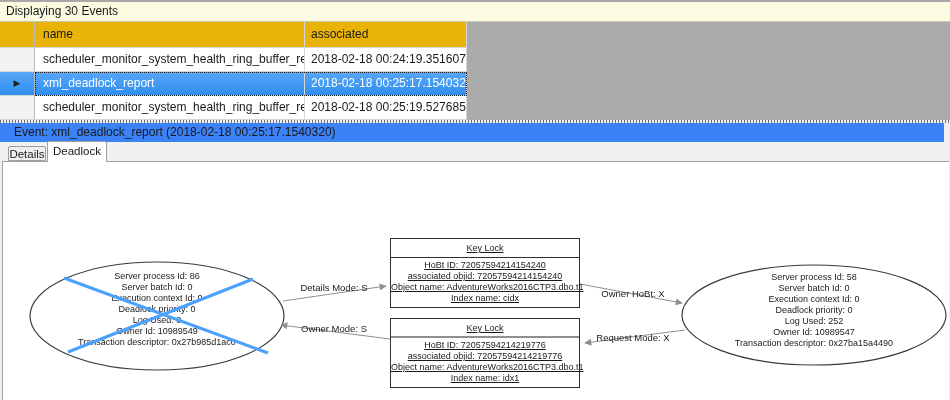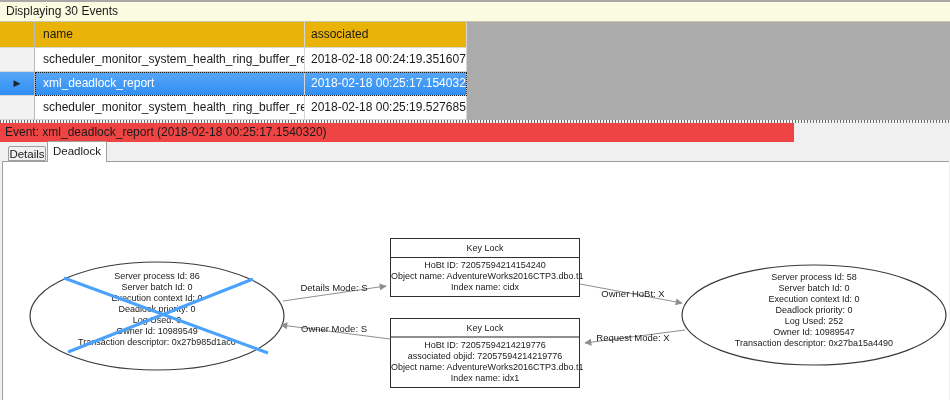--- a/index.html
+++ b/index.html
@@ -29,41 +29,41 @@
   .cells-wrap { display:flex; }
   .r.selected .cell { background:linear-gradient(#58a7f8,#2f8ef2); color:#fff; }
   .r.selected .cells-wrap { outline:1px dotted #222; outline-offset:-1px; }
   .row-indicator { color:#222; font-size:9px; }
 
   
   .splitter { position:absolute; left:0; top:120px; width:950px; height:3px;
               background-image:repeating-linear-gradient(90deg,#6f6f6f 0 1px,#f2f2f2 1px 3px); }
 
   
-  .event-line { position:absolute; left:0; top:123px; width:794px; height:19px;
-                line-height:19px; padding-left:5px; background:#ef4444; }
+  .event-line { position:absolute; left:0; top:123px; width:944px; height:19px;
+                line-height:19px; padding-left:14px; background:#3b82f6; }
 
   
   .tab { position:absolute; text-align:center; font-size:11.5px;
          border:1px solid #9f9f9f; border-radius:2px 2px 0 0; }
   .tab-details { left:8px; top:146px; width:38px; height:15px; line-height:14px;
                  background:#f0f0f0; z-index:2; }
   .tab-deadlock { left:47px; top:141px; width:60px; height:21px; line-height:19px;
                   background:#fff; border-bottom:none; z-index:4; }
 
   
   .pane { position:absolute; left:2px; top:161px; width:947px; height:239px;
           background:#fff; border:1px solid #9f9f9f; border-right:none; border-bottom:none; z-index:1; }
 
   svg.layer { position:absolute; left:0; top:0; width:950px; height:400px;
               pointer-events:none; }
   #edges-layer { z-index:2; }
   #cross-layer { z-index:6; }
 
-  .lock-box { position:absolute; width:190px; background:#fff; border:1px solid #2f2f2f; z-index:3; }
+  .lock-box { position:absolute; width:190px; background:#fff; border:1px solid #2f2f2f; z-index:3;text-decoration:underline; }
   .lock-box .title { height:19px; line-height:18px; text-align:center; font-size:9px;
                      border-bottom:1px solid #2f2f2f; }
   .lock-box.thick-sep .title { border-bottom:2px solid #8f8f8f; }
   .lock-box .body { padding:2px 0 3px 0; }
   .g-line { font-size:9px; line-height:11px; text-align:center; white-space:nowrap; }
   #top-lock { left:390px; top:238px; }
   #bottom-lock { left:390px; top:318px; }
 
   .proc-text { position:absolute; width:280px; z-index:5; }
   #left-proc-text { left:17px; top:271px; }
@@ -141,20 +141,21 @@
     <line x1="283" y1="301" x2="386" y2="286" stroke="#8f8f8f" stroke-width="1" marker-end="url(#arrow)"></line>
     <line x1="390" y1="339" x2="281" y2="325" stroke="#8f8f8f" stroke-width="1" marker-end="url(#arrow)"></line>
     <line x1="580" y1="284" x2="682" y2="303" stroke="#8f8f8f" stroke-width="1" marker-end="url(#arrow)"></line>
     <line x1="685" y1="330" x2="585" y2="343" stroke="#8f8f8f" stroke-width="1" marker-end="url(#arrow)"></line>
   </svg>
 
   <div class="lock-box" id="top-lock">
     <div class="title">Key Lock</div>
     <div class="body">
       <div class="g-line">HoBt ID: 72057594214154240</div>
+      <div class="g-line">associated objid: 72057594214154240</div>
       <div class="g-line">Object name: AdventureWorks2016CTP3.dbo.t1</div>
       <div class="g-line">Index name: cidx</div>
     </div>
   </div>
 
   <div class="lock-box thick-sep" id="bottom-lock">
     <div class="title">Key Lock</div>
     <div class="body">
       <div class="g-line">HoBt ID: 72057594214219776</div>
       <div class="g-line">associated objid: 72057594214219776</div>

